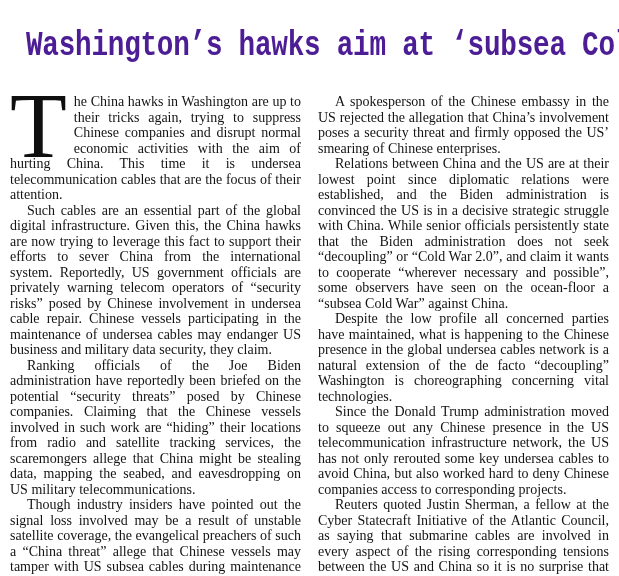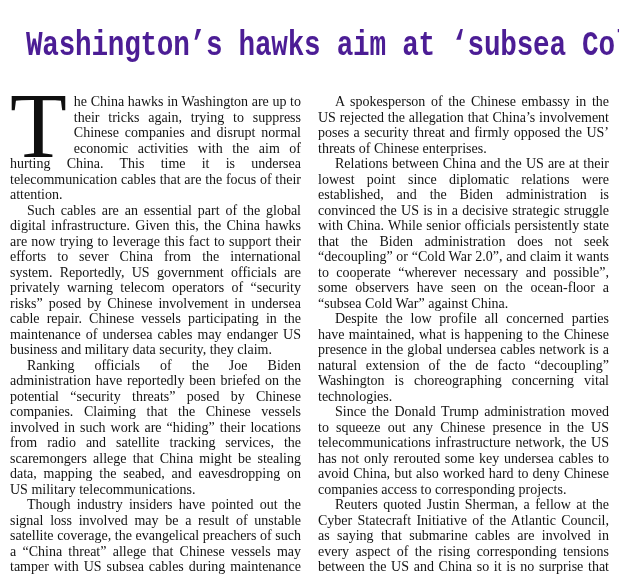--- a/index.html
+++ b/index.html
@@ -70,19 +70,19 @@
 
 <div class="page">
   <h1 class="headline">
     <span class="headline-inner">Washington’s hawks aim at ‘subsea Cold War’</span>
   </h1>
   <div class="article">
       <p class="para first"><span class="dropcap">T</span>he China hawks in Washington are up to their tricks again, trying to suppress Chinese companies and disrupt normal economic activities with the aim of hurting China. This time it is undersea telecommunication cables that are the focus of their attention.</p>
       <p class="para">Such cables are an essential part of the global digital infrastructure. Given this, the China hawks are now trying to leverage this fact to support their efforts to sever China from the international system. Reportedly, US government officials are privately warning telecom operators of “security risks” posed by Chinese involvement in undersea cable repair. Chinese vessels participating in the maintenance of undersea cables may endanger US business and military data security, they claim.</p>
       <p class="para">Ranking officials of the Joe Biden administration have reportedly been briefed on the potential “security threats” posed by Chinese companies. Claiming that the Chinese vessels involved in such work are “hiding” their locations from radio and satellite tracking services, the scaremongers allege that China might be stealing data, mapping the seabed, and eavesdropping on US military telecommunications.</p>
       <p class="para">Though industry insiders have pointed out the signal loss involved may be a result of unstable satellite coverage, the evangelical preachers of such a “China threat” allege that Chinese vessels may tamper with US subsea cables during maintenance operations.</p>
-      <p class="para">A spokesperson of the Chinese embassy in the US rejected the allegation that China’s involvement poses a security threat and firmly opposed the US’ threats of Chinese enterprises.</p>
+      <p class="para">A spokesperson of the Chinese embassy in the US rejected the allegation that China’s involvement poses a security threat and firmly opposed the US’ smearing of Chinese enterprises.</p>
       <p class="para">Relations between China and the US are at their lowest point since diplomatic relations were established, and the Biden administration is convinced the US is in a decisive strategic struggle with China. While senior officials persistently state that the Biden administration does not seek “decoupling” or “Cold War 2.0”, and claim it wants to cooperate “wherever necessary and possible”, some observers have seen on the ocean-floor a “subsea Cold War” against China.</p>
       <p class="para">Despite the low profile all concerned parties have maintained, what is happening to the Chinese presence in the global undersea cables network is a natural extension of the de facto “decoupling” Washington is choreographing concerning vital technologies.</p>
-      <p class="para">Since the Donald Trump administration moved to squeeze out any Chinese presence in the US telecommunications infrastructure network, the US has not only rerouted some key undersea cables to avoid China, but also worked hard to deny Chinese companies access to corresponding projects.</p>
+      <p class="para">Since the Donald Trump administration moved to squeeze out any Chinese presence in the US telecommunication infrastructure network, the US has not only rerouted some key undersea cables to avoid China, but also worked hard to deny Chinese companies access to corresponding projects.</p>
       <p class="para">Reuters quoted Justin Sherman, a fellow at the Cyber Statecraft Initiative of the Atlantic Council, as saying that submarine cables are involved in every aspect of the rising corresponding tensions between the US and China so it is no surprise that the China hawks want to get their claws in them.</p>
     </div>
 </div>
 
 </body></html>

